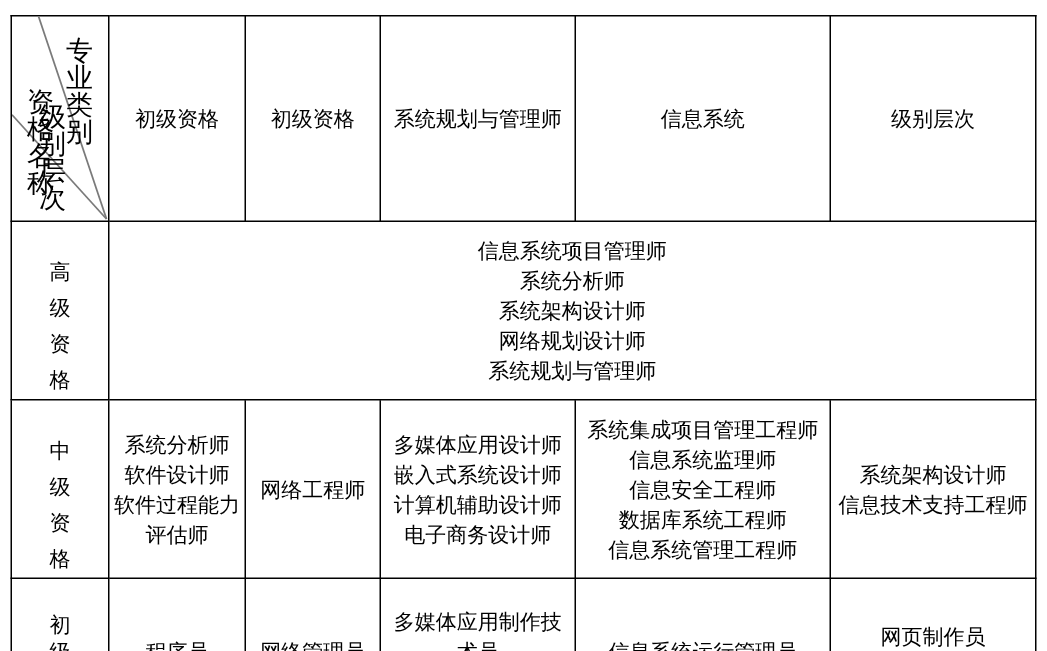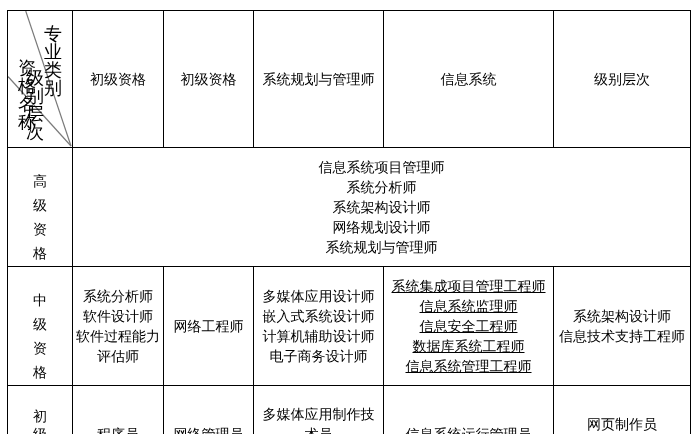--- a/index.html
+++ b/index.html
@@ -54,21 +54,21 @@
   .lbl-level    { bottom: 6px; left: 2px; text-align: right; }
 
   .level-text {
     display: inline-block;
     width: 16px;
     word-break: break-all;
     line-height: 24px;
   }
   tr.row-junior .level-text { line-height: 18px; }
 
-  td.cell-mid-info { line-height: 19px; text-decoration: underline; }
+  td.cell-mid-info { line-height: 19px; }
   td.cell-senior   { line-height: 20px; }
 </style>
 </head>
 <body>
 
 <table class="qual-table">
   <colgroup>
     <col style="width:65px">
     <col style="width:91px">
     <col style="width:90px">

